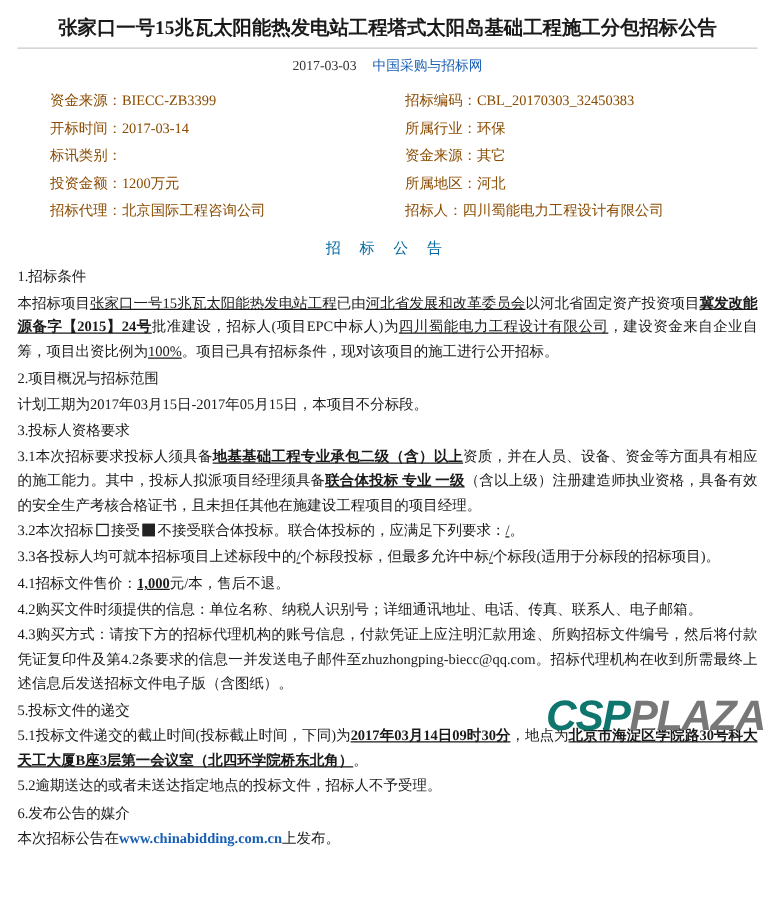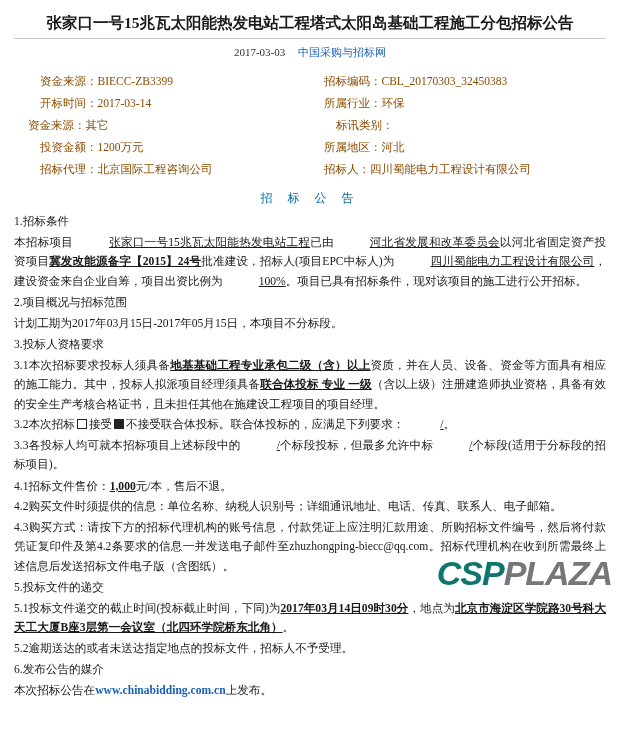--- a/index.html
+++ b/index.html
@@ -84,21 +84,20 @@
   }
   .sec {
     margin: 1px 0;
   }
   .p {
     margin: 0;
     padding: 0 0 1px 0;
   }
   .u {
     text-decoration: underline;
-    margin-left: 36px;
   }
   .bu {
     font-weight: bold;
     text-decoration: underline;
   }
   .link {
     color: #1a5fb4;
     font-weight: bold;
   }
   .box {
@@ -149,25 +148,25 @@
     </div>
     <div class="meta-row">
       <div class="meta-cell left">
         <span class="meta-label">开标时间：</span><span class="meta-value">2017-03-14</span>
       </div>
       <div class="meta-cell right">
         <span class="meta-label">所属行业：</span><span class="meta-value">环保</span>
       </div>
     </div>
     <div class="meta-row">
+      <div class="meta-cell left">
+        <span class="meta-label">标讯类别：</span><span class="meta-value"></span>
+      </div>
       <div class="meta-cell right">
         <span class="meta-label">资金来源：</span><span class="meta-value">其它</span>
-      </div>
-      <div class="meta-cell left">
-        <span class="meta-label">标讯类别：</span><span class="meta-value"></span>
       </div>
     </div>
     <div class="meta-row">
       <div class="meta-cell left">
         <span class="meta-label">投资金额：</span><span class="meta-value">1200万元</span>
       </div>
       <div class="meta-cell right">
         <span class="meta-label">所属地区：</span><span class="meta-value">河北</span>
       </div>
     </div>

